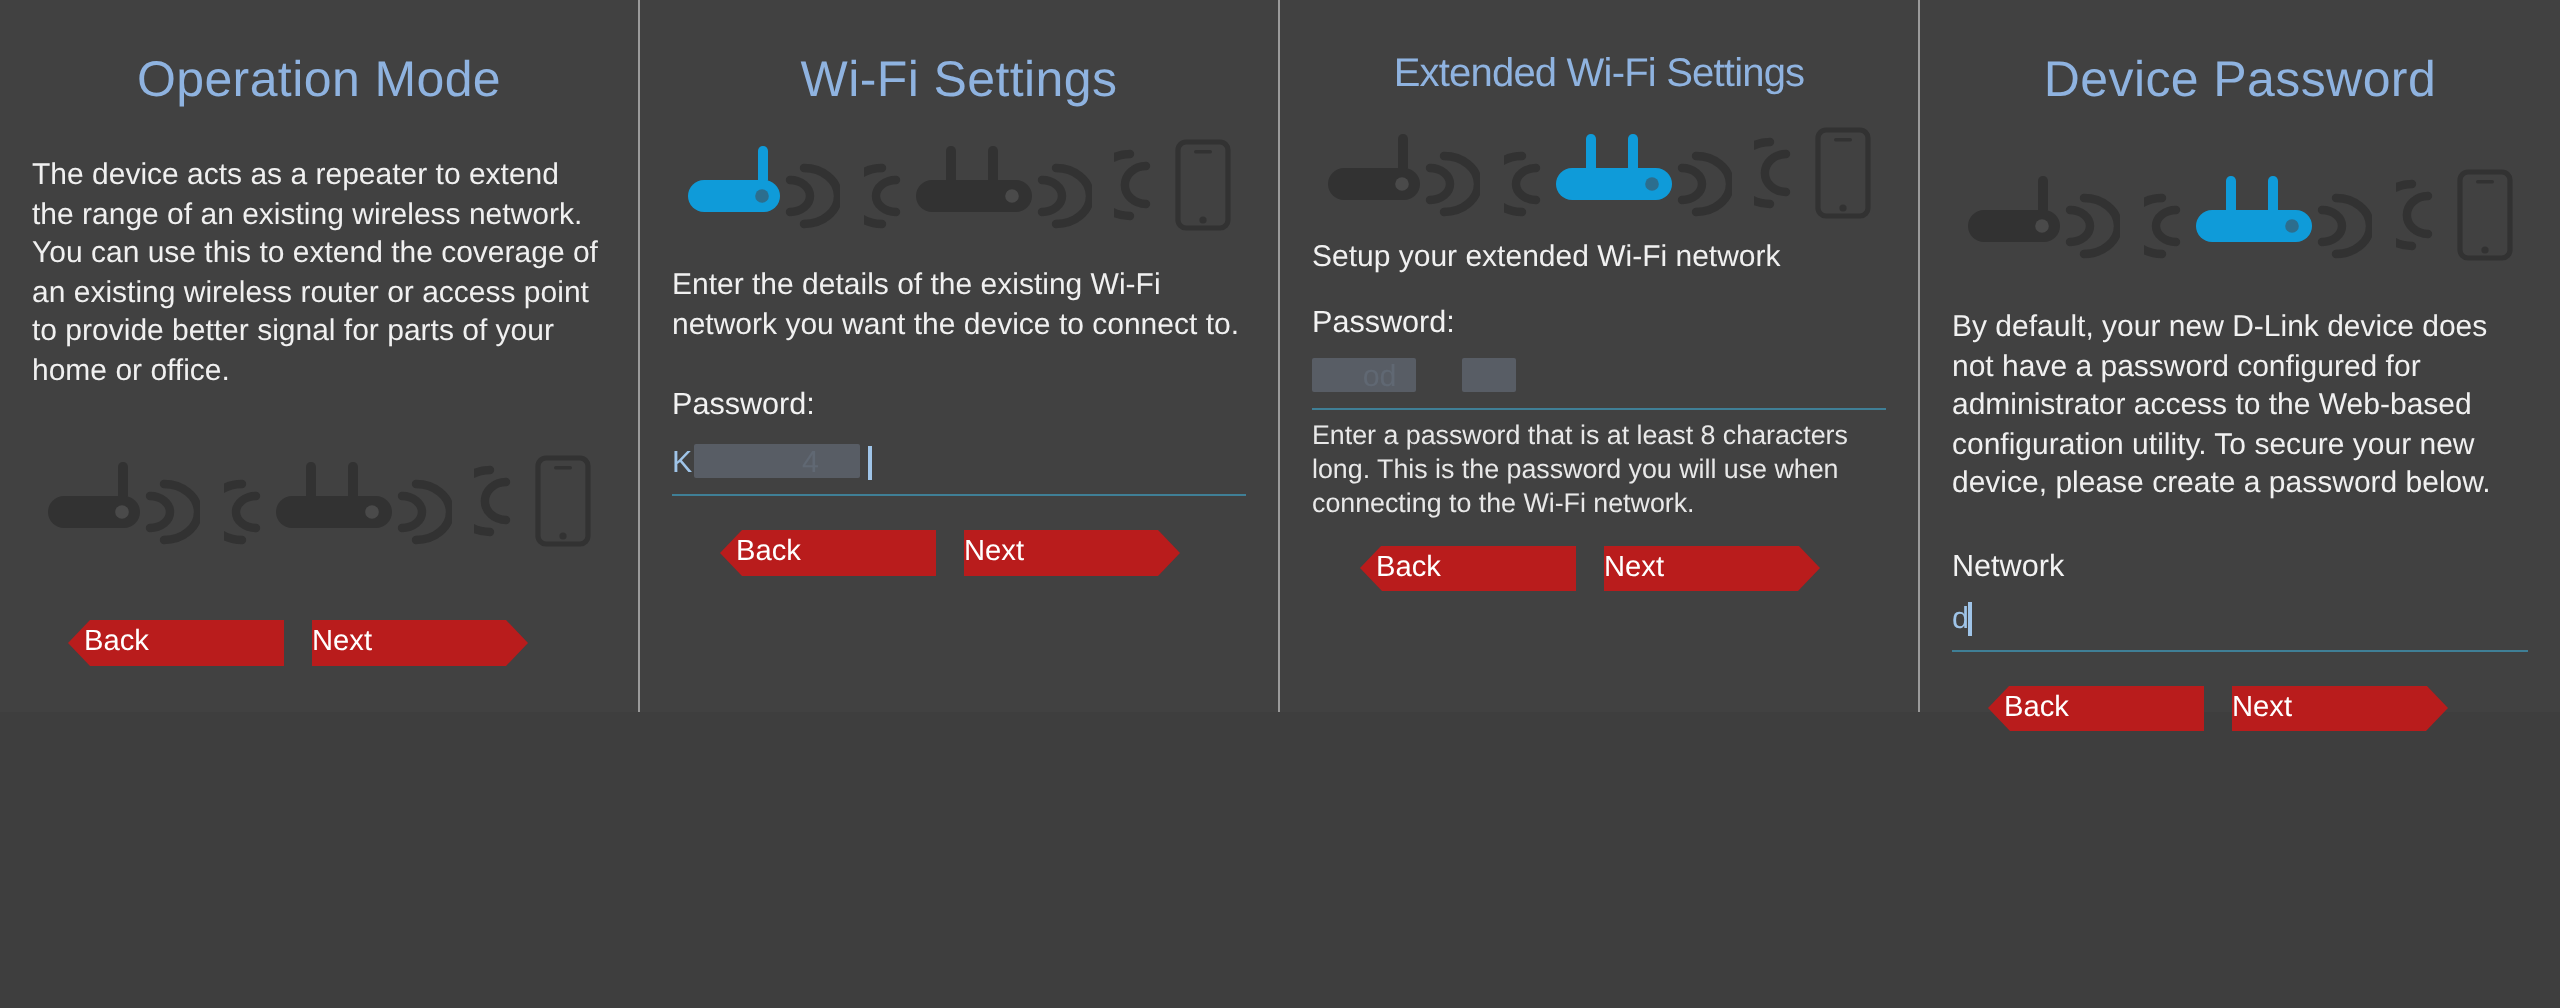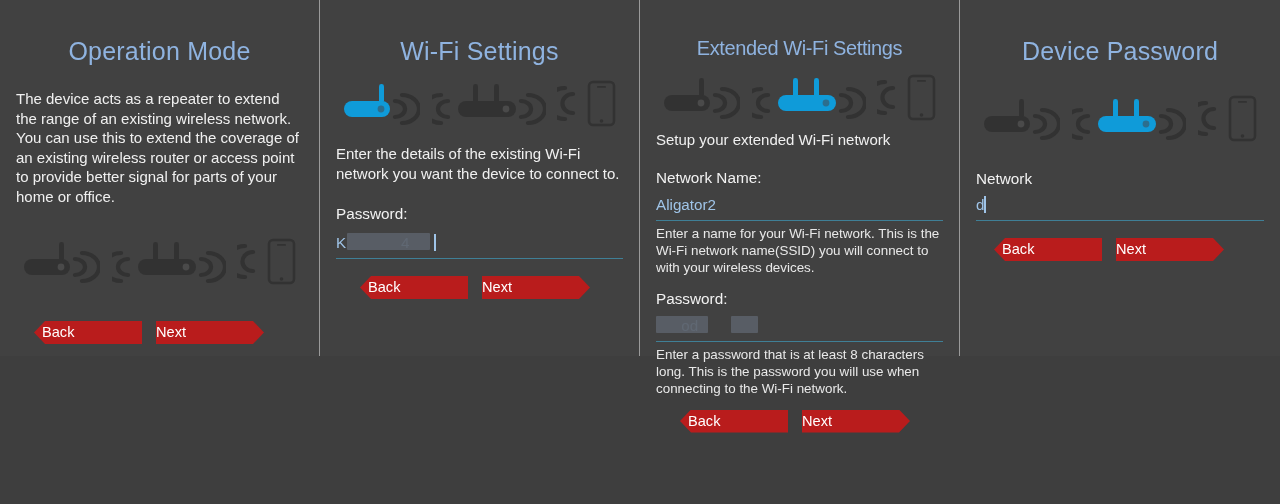--- a/index.html
+++ b/index.html
@@ -17,21 +17,21 @@
   }
   .topstrip {
     position: absolute; top: 0; left: 0; width: 1280px; height: 4px;
     background: #363a44;
   }
   .panel {
     position: relative;
     width: 320px; height: 356px;
     background: #414141;
     border-right: 1px solid #9a9a9a;
-    padding: 12px 16px;
+    padding: 1px 16px;
   }
   .panel:last-child { border-right: none; }
 
   .title {
     text-align: center;
     color: #8fb3e0;
     font-size: 25px;
     font-weight: 400;
     letter-spacing: .2px;
     white-space: nowrap;
@@ -255,27 +255,20 @@
           <path d="M8 12 a17 15 0 0 0 0 31" stroke="#323232" stroke-width="4.2" fill="none" stroke-linecap="round"></path>
           <rect x="32" y="6" width="25" height="43" rx="4" fill="none" stroke="#323232" stroke-width="2.6"></rect>
           <rect x="40" y="10" width="9" height="1.8" rx="0.9" fill="#323232"></rect>
           <circle cx="44.5" cy="45" r="1.8" fill="#323232"></circle>
         </svg>
       </span>
     </div>
 
     <div class="body-text" style="margin-top:4px;">Setup your extended Wi-Fi network</div>
 
-    <div style="margin-top:18px;">
-      <div class="field-label">Network Name:</div>
-      <div class="inputwrap" style="margin-top:5px;">
-        <input class="inputline" type="text" value="Aligator2" style="">
-      </div>
-      <div class="hint-text" style="margin-top:4px;">Enter a name for your Wi-Fi network. This is the Wi-Fi network name(SSID) you will connect to with your wireless devices.</div>
-    </div>
 
     <div style="margin-top:13px;">
       <div class="field-label">Password:</div>
       <div class="inputwrap" style="margin-top:5px;">
         <input class="inputline" type="text" value="      od      " style="">
         <span class="redact" style="left:0px; top:2px; width:52px; height:17px;"></span>
         <span class="redact" style="left:75px; top:2px; width:27px; height:17px;"></span>
       </div>
       <div class="hint-text" style="margin-top:4px;">Enter a password that is at least 8 characters long. This is the password you will use when connecting to the Wi-Fi network.</div>
     </div>
@@ -316,20 +309,21 @@
         <svg width="62" height="56" viewBox="0 0 62 56">
           <path d="M16 18 a10 9 0 0 0 0 19" stroke="#323232" stroke-width="4.2" fill="none" stroke-linecap="round"></path>
           <path d="M8 12 a17 15 0 0 0 0 31" stroke="#323232" stroke-width="4.2" fill="none" stroke-linecap="round"></path>
           <rect x="32" y="6" width="25" height="43" rx="4" fill="none" stroke="#323232" stroke-width="2.6"></rect>
           <rect x="40" y="10" width="9" height="1.8" rx="0.9" fill="#323232"></rect>
           <circle cx="44.5" cy="45" r="1.8" fill="#323232"></circle>
         </svg>
       </span>
     </div>
 
+    <div class="body-text" style="margin-top:18px;">By default, your new D-Link device does not have a password configured for administrator access to the Web-based configuration utility. To secure your new device, please create a password below.</div>
 
     <div style="margin-top:22px;">
       <div class="field-label">Network</div>
       <div class="inputwrap" style="margin-top:4px;">
         <input class="inputline" type="text" value="d" style="">
         <span class="caretbar" style="left:8px;"></span>
       </div>
     </div>
 
     <div class="btnrow" style="margin-top:17px; padding-left:18px;">

